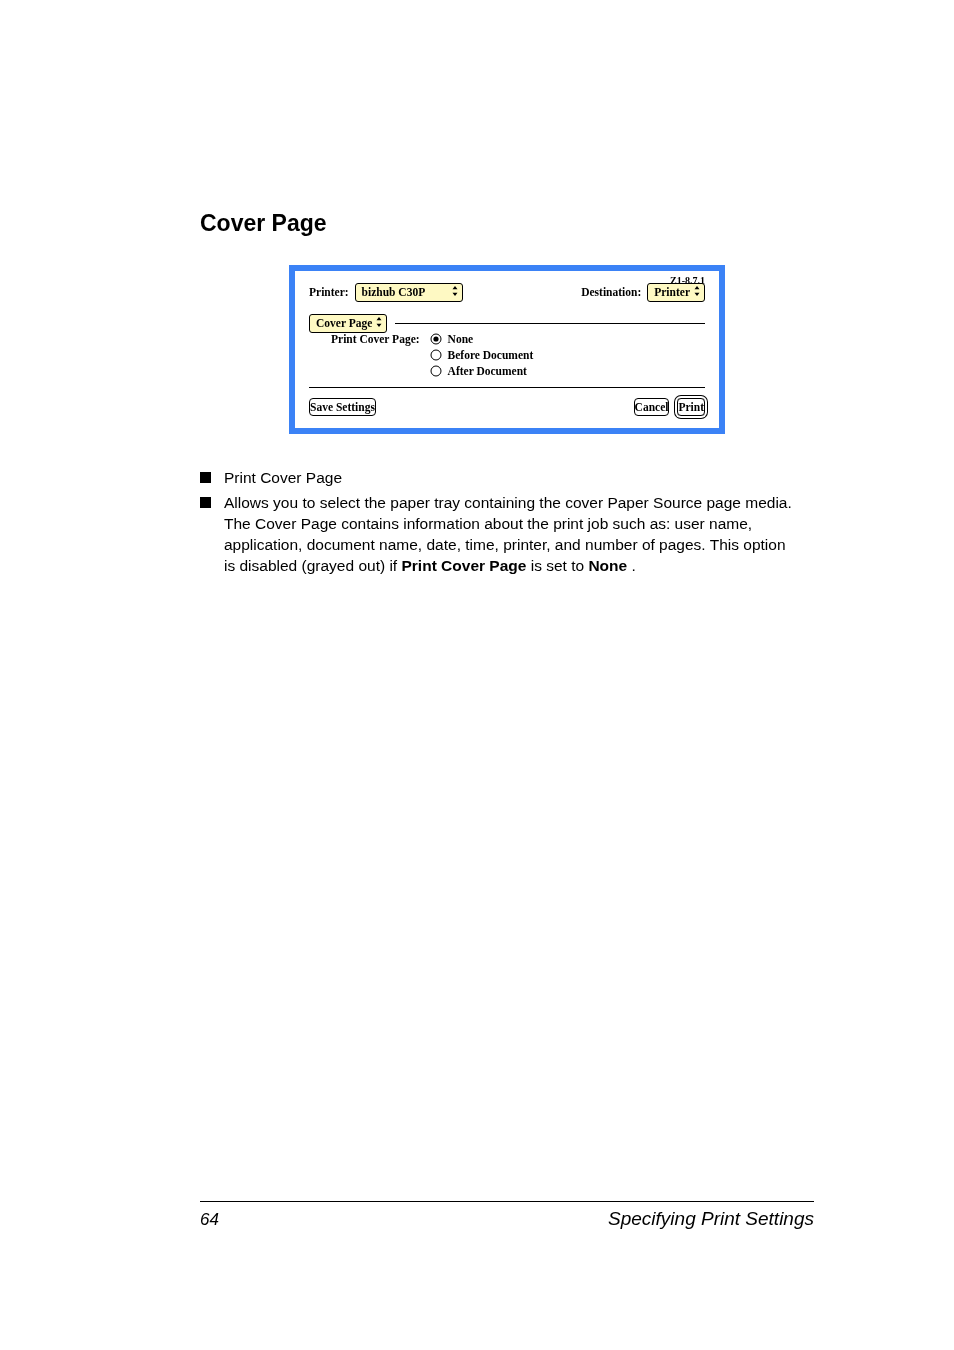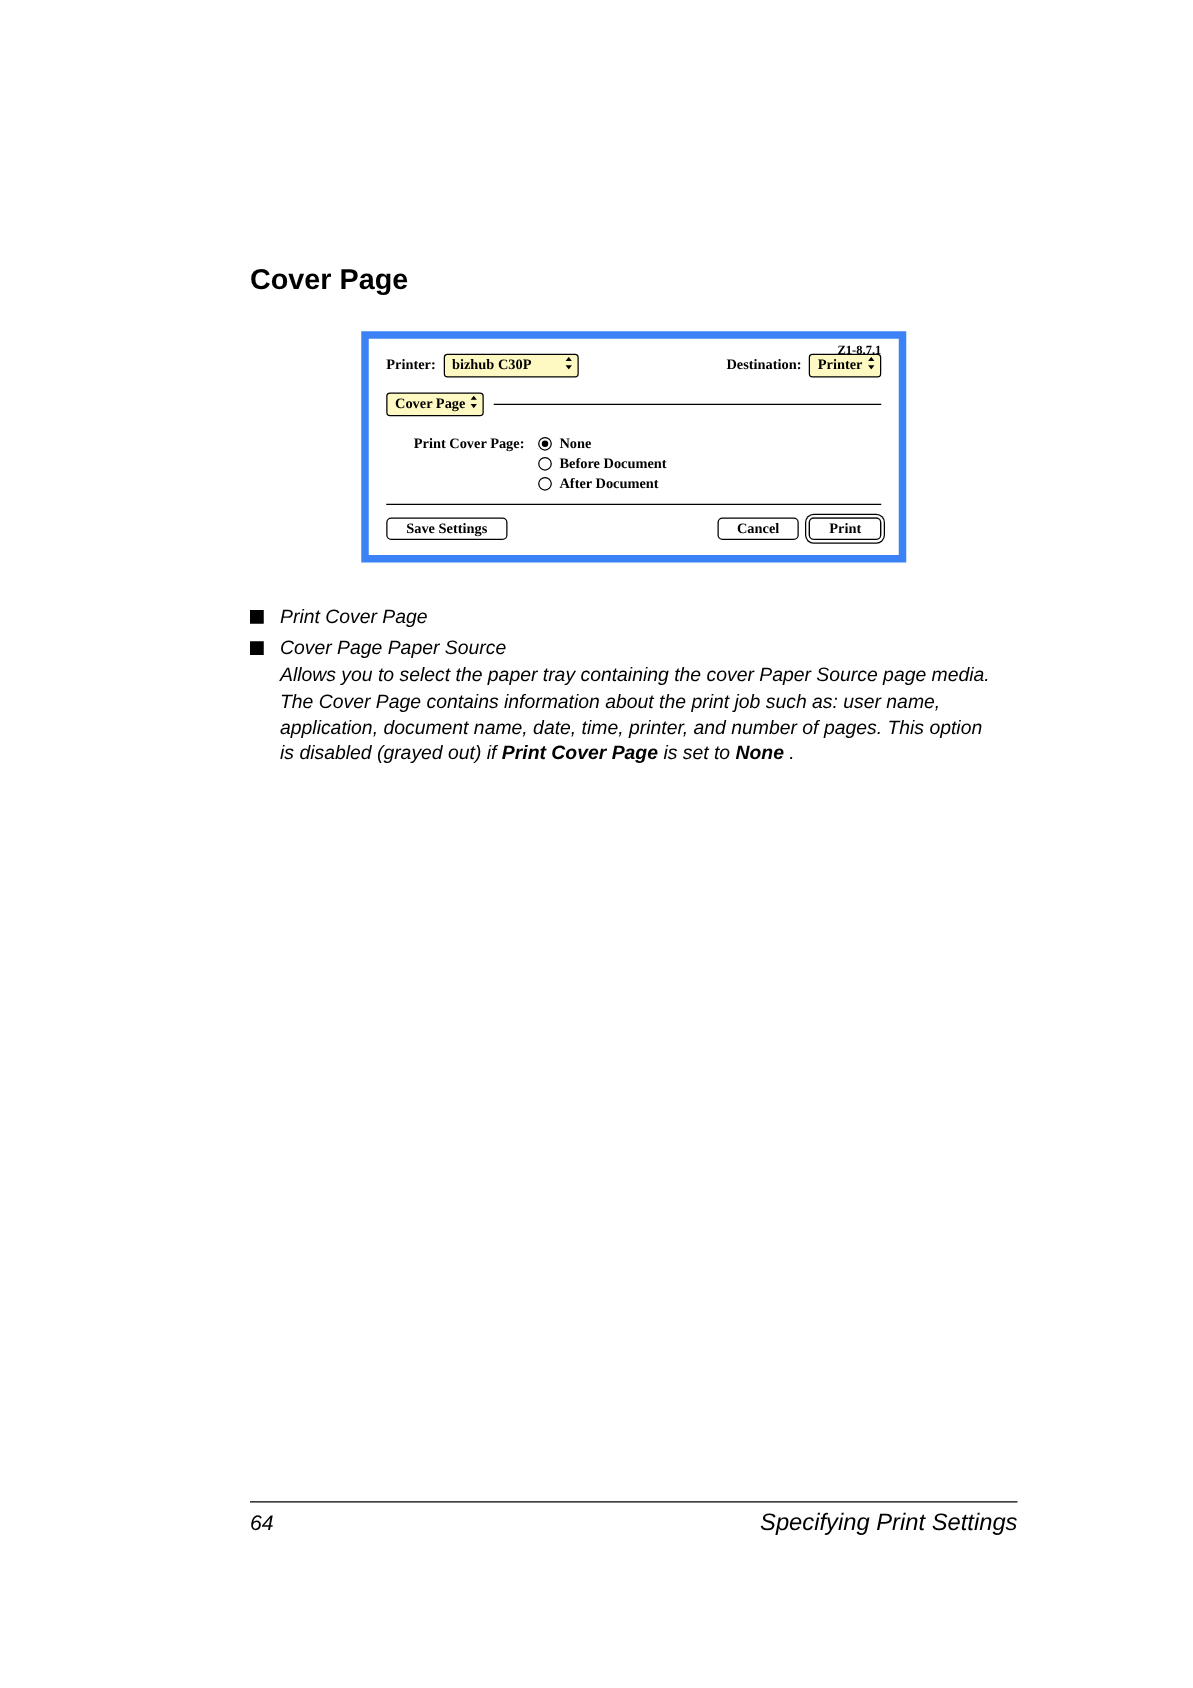--- a/index.html
+++ b/index.html
@@ -85,21 +85,21 @@
     margin-top: 12px;
   }
   .fieldset-row .hr {
     flex: 1;
     height: 1px;
     background: #000;
     margin-left: 8px;
   }
 
   .radio-block {
-    margin: 16px 0 10px 22px;
+    margin: 0 0 10px 22px;
     display: grid;
     grid-template-columns: auto 1fr;
     column-gap: 10px;
     row-gap: 6px;
   }
   .radio-block .rlabel { font-weight: 700; }
   .radio-opts { display: flex; flex-direction: column; gap: 4px; }
   .radio {
     display: flex; align-items: center; gap: 6px;
     font-weight: 700;
@@ -118,21 +118,21 @@
     border-top: 1px solid #000;
     margin: 0 0 10px 0;
   }
   .actions {
     display: flex;
     align-items: center;
   }
   .btn {
     border: 1px solid #000;
     border-radius: 4px;
-    padding: 2px 15px;
+    padding: 2px 0;
     font-weight: 700;
     font-size: 11.5px;
     text-align: center;
   }
   .btn.default {
     box-shadow: 0 0 0 2px #fff, 0 0 0 3px #000;
   }
   .actions .spacer { flex: 1; }
 
   
@@ -140,21 +140,20 @@
     margin: 34px 0 0 0;
     padding: 0 20px 0 0;
     list-style: none;
     font-size: 15.5px;
     line-height: 1.35;
   }
   .bullets > li {
     position: relative;
     padding-left: 24px;
     margin: 0 0 4px 0;
-    font-style: italic;
   }
   .bullets > li::before {
     content: "";
     position: absolute;
     left: 0; top: 4px;
     width: 11px; height: 11px;
     background: #000;
   }
   .bullets > li > .item-title { display: block; }
   .bullets > li > .item-body { display: block; margin-top: 1px; }
@@ -265,21 +264,20 @@
       <span style="width:8px"></span>
       <span class="btn default">Print</span>
     </div>
   </div>
 
   <ul class="bullets">
     <li>
       <span class="item-title">Print Cover Page</span>
     </li>
     <li>
-      <span class="item-title">Cover Page Paper Source</span>
       <span class="item-body">
         <span>Allows you to select the paper tray containing the cover Paper Source page media. The Cover Page contains information about the print job such as: user name, application, document name, date, time, printer, and number of pages. This option is disabled (grayed out) if </span>
         <span class="bold">Print Cover Page</span>
         <span> is set to </span>
         <span class="bold">None</span>
         <span>.</span>
       </span>
     </li>
   </ul>
 

